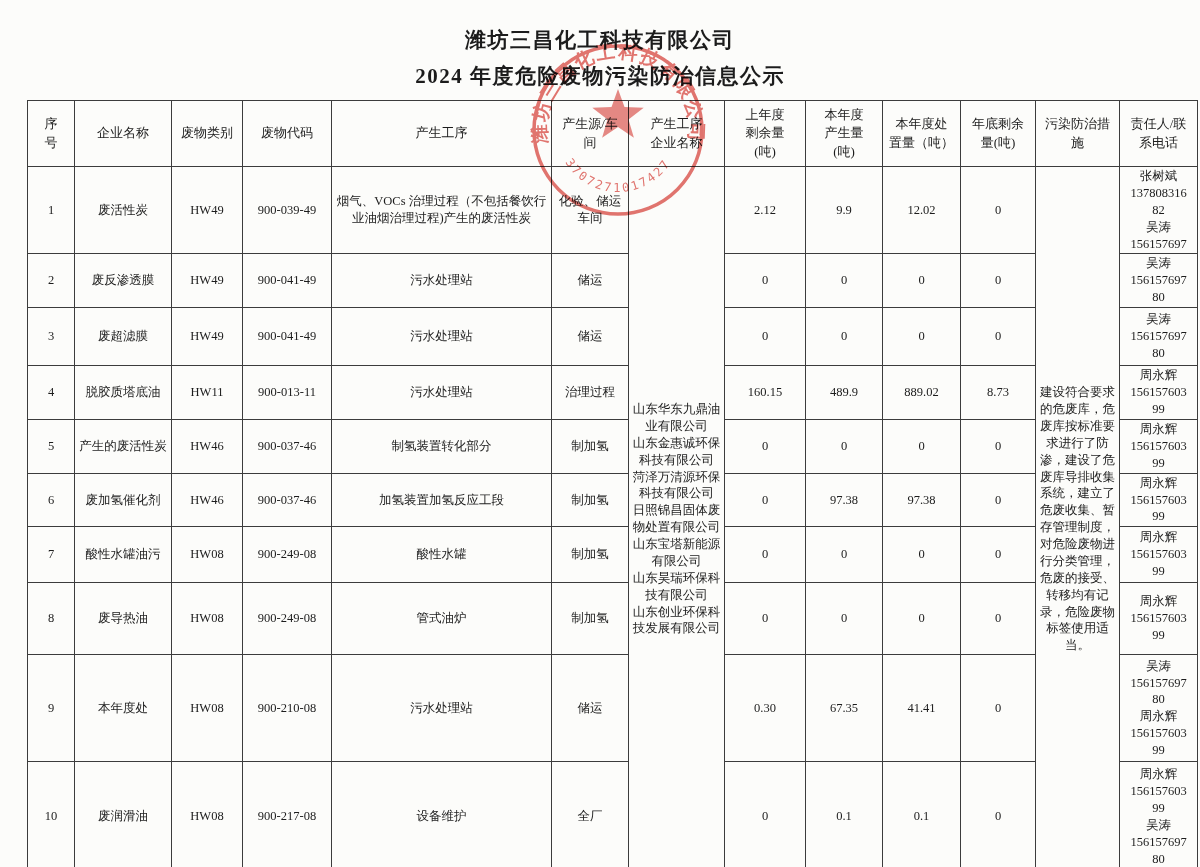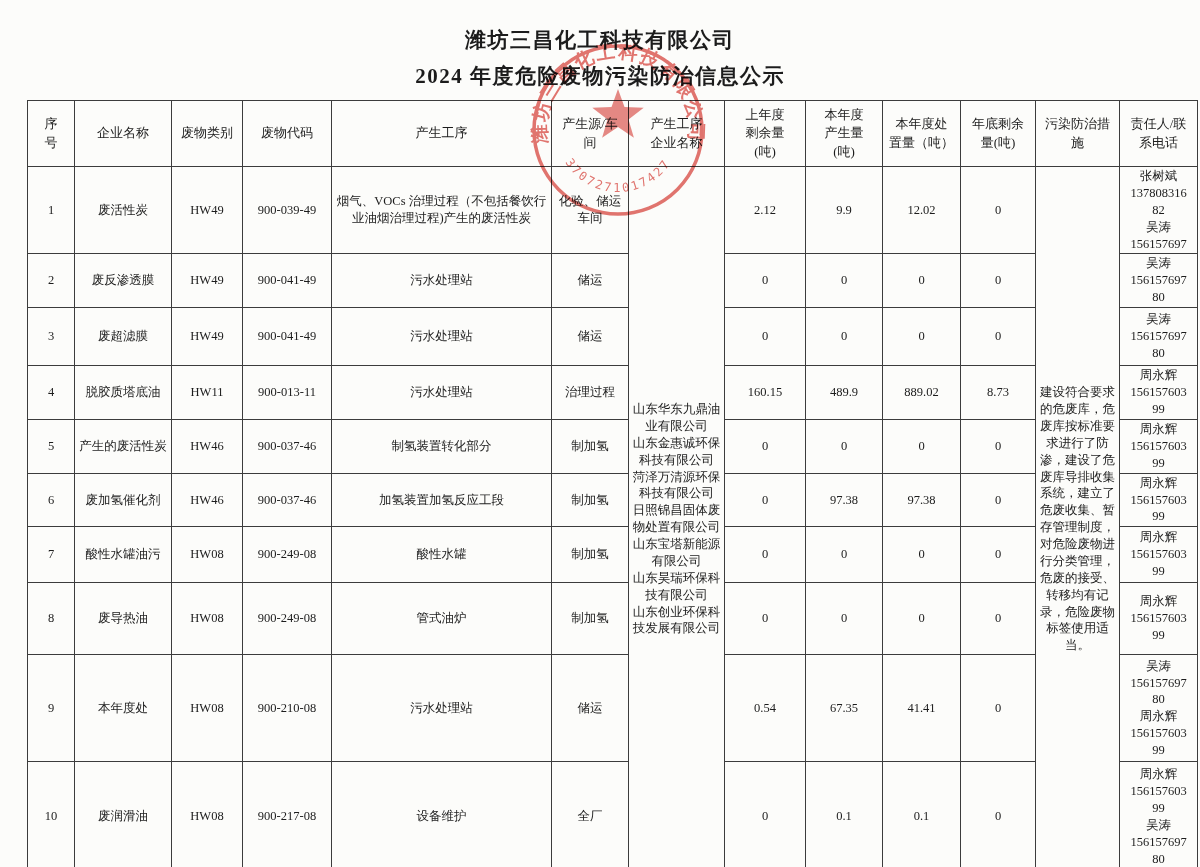--- a/index.html
+++ b/index.html
@@ -221,21 +221,21 @@
 156157603
 99</td>
       </tr>
       <tr style="height:107px">
         <td>9</td>
         <td class="cell-name">本年度处</td>
         <td>HW08</td>
         <td>900-210-08</td>
         <td class="cell-process">污水处理站</td>
         <td>储运</td>
-        <td>0.54</td>
+        <td>0.30</td>
         <td>67.35</td>
         <td>41.41</td>
         <td>0</td>
         <td class="contact-cell">吴涛
 156157697
 80
 周永辉
 156157603
 99</td>
       </tr>

